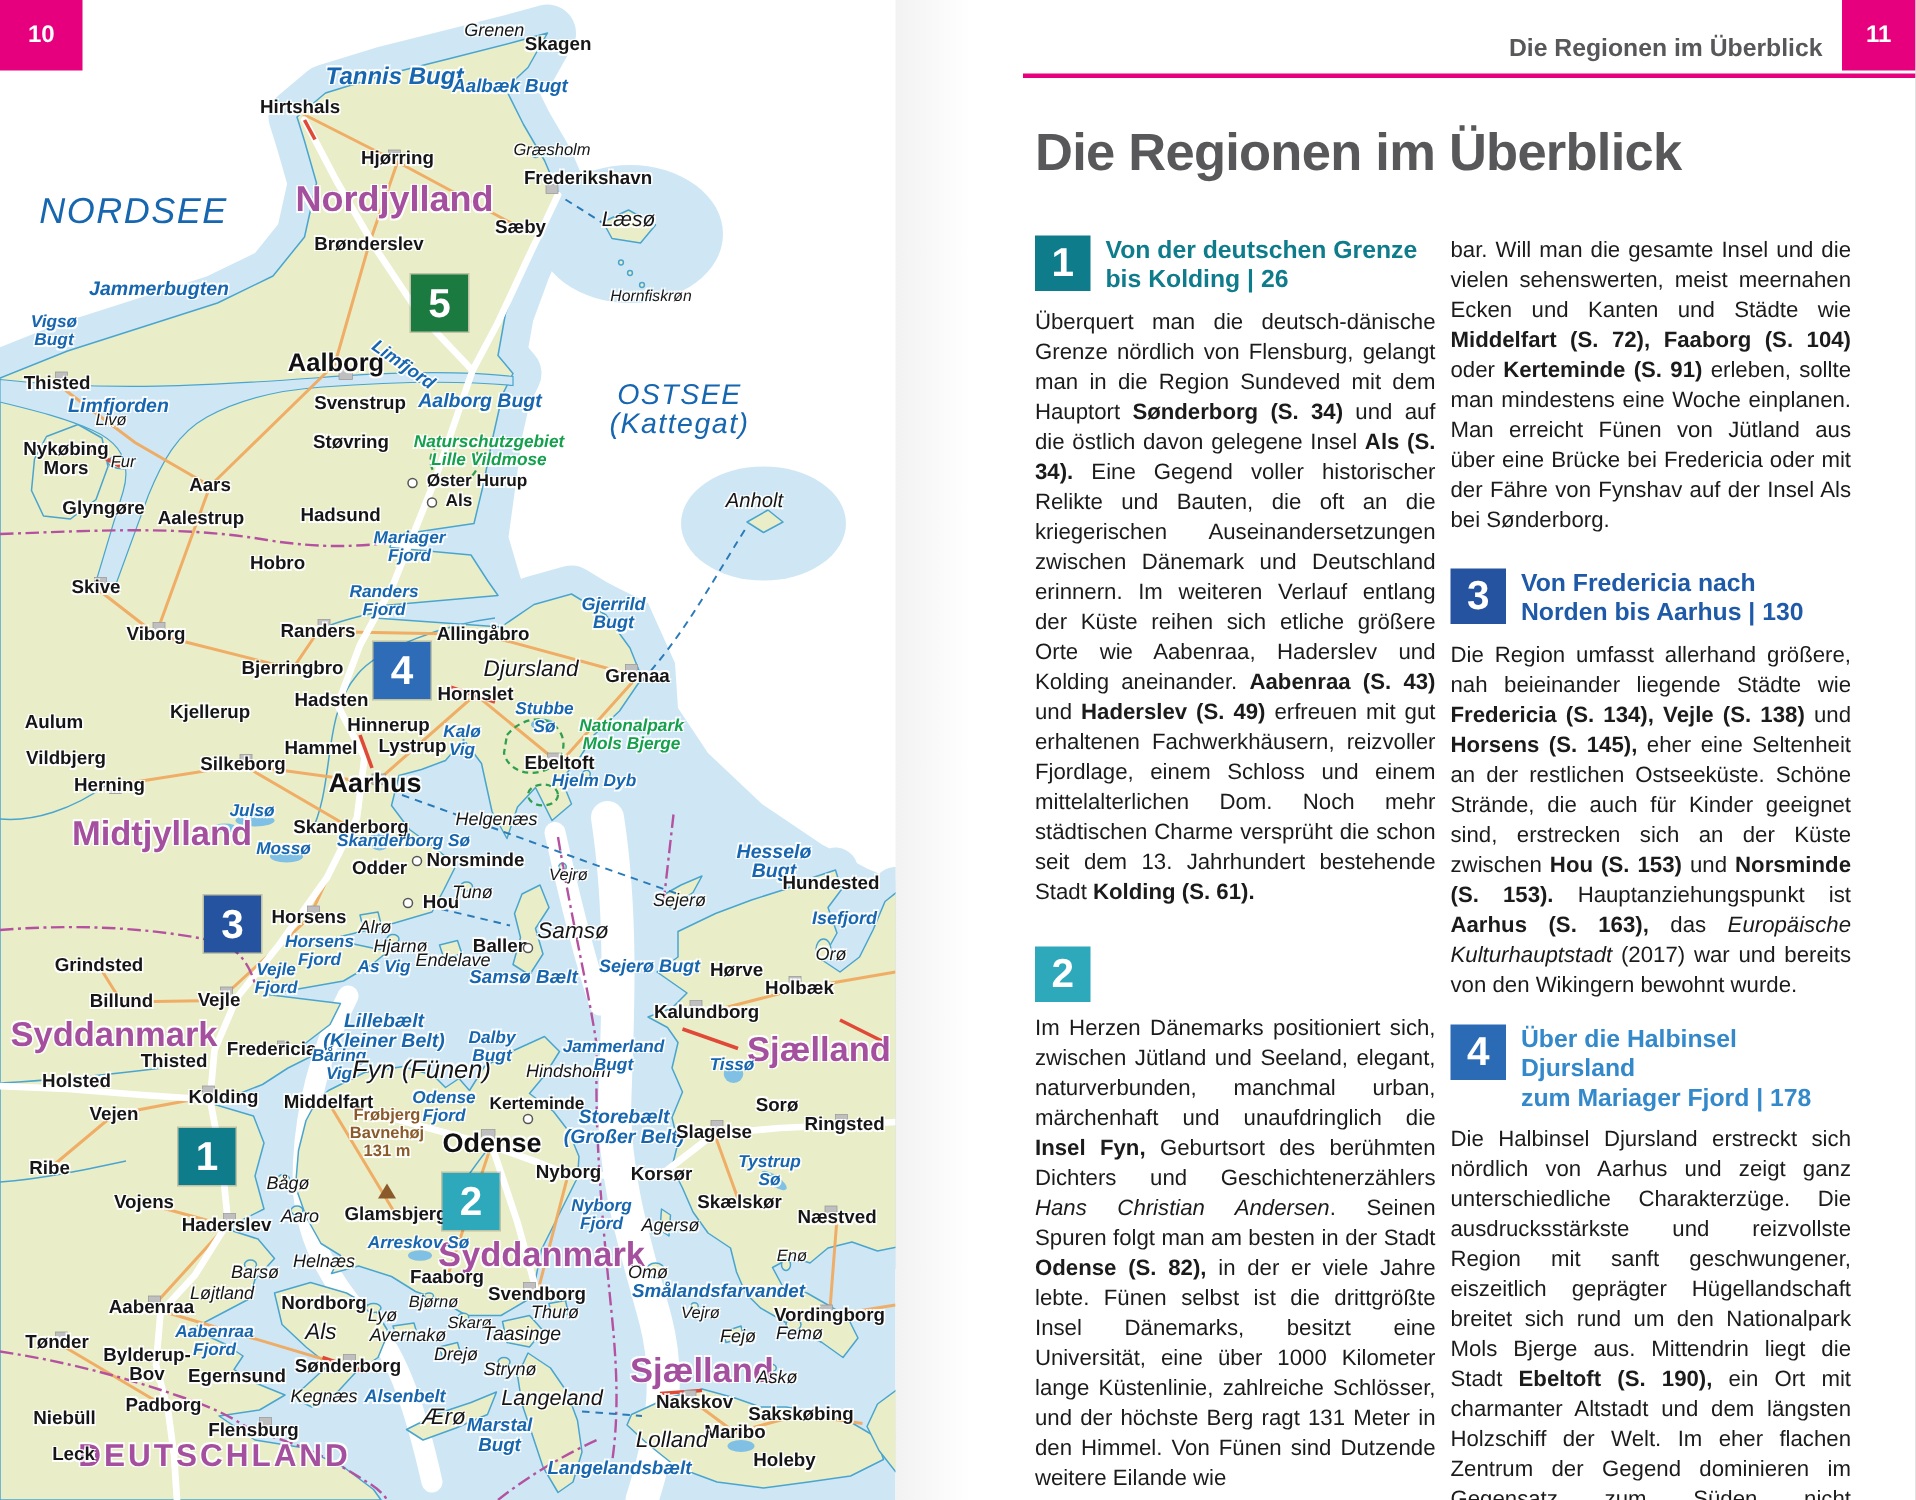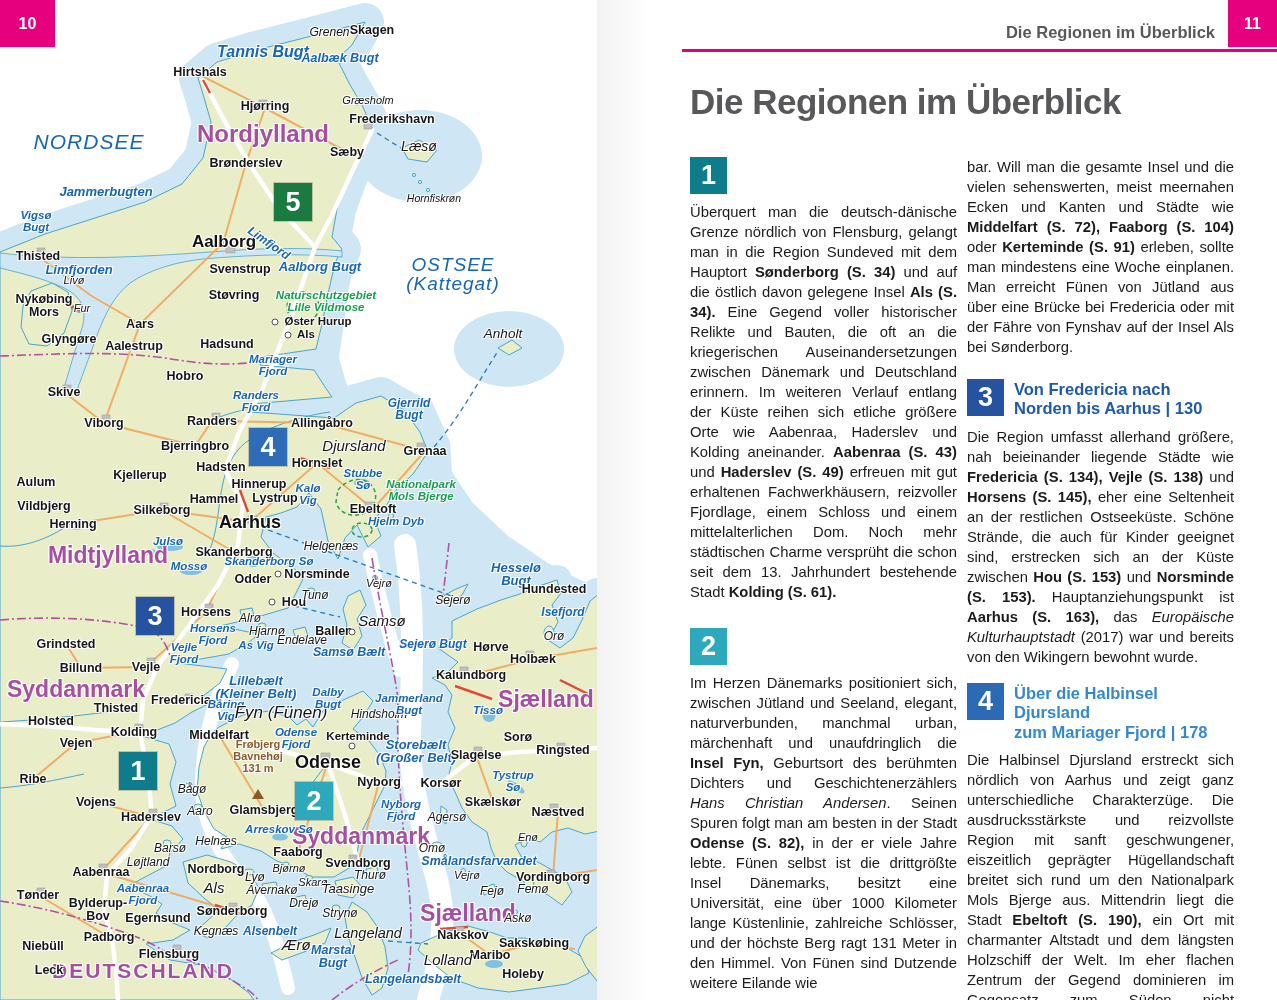--- a/index.html
+++ b/index.html
@@ -252,32 +252,32 @@
         <rect x="417" y="443" width="8" height="6"></rect>
           <rect x="365" y="502" width="8" height="6"></rect>
         <rect x="73" y="523" width="8" height="6"></rect>
           <rect x="37" y="888" width="8" height="6"></rect>
         <rect x="557" y="743" width="8" height="6"></rect>
           <rect x="547" y="870" width="8" height="6"></rect>
       </g>
     </svg>
 
     <div id="map-labels">
-        <div class="map-label lbl-sea" style="left: 89px; top: 142px; font-size: 21px;">NORDSEE</div>
+        <div class="map-label lbl-sea" style="left: 89px; top: 142px; font-size: 24px;">NORDSEE</div>
         <div class="map-label lbl-sea" style="left: 453px; top: 274px; font-size: 19px;">OSTSEE
 (Kattegat)</div>
         <div class="map-label lbl-region" style="left: 263px; top: 134px; font-size: 24px;">Nordjylland</div>
         <div class="map-label lbl-region" style="left: 108px; top: 556px;">Midtjylland</div>
         <div class="map-label lbl-region" style="left: 76px; top: 690px;">Syddanmark</div>
         <div class="map-label lbl-region" style="left: 361px; top: 837px;">Syddanmark</div>
         <div class="map-label lbl-region" style="left: 546px; top: 700px;">Sjælland</div>
         <div class="map-label lbl-region" style="left: 468px; top: 914px;">Sjælland</div>
         <div class="map-label lbl-region" style="left: 143px; top: 971px; font-size: 21px; letter-spacing: 2px;">DEUTSCHLAND</div>
         <div class="map-label lbl-city" style="left: 372px; top: 30px;">Skagen</div>
-        <div class="map-label lbl-island" style="left: 318px; top: 32px; padding-left: 23px;">Grenen</div>
+        <div class="map-label lbl-island" style="left: 318px; top: 20px; padding-left: 23px;">Grenen</div>
         <div class="map-label lbl-city" style="left: 200px; top: 72px;">Hirtshals</div>
         <div class="map-label lbl-water" style="left: 263px; top: 52px; font-size: 16px; font-style: italic;">Tannis Bugt</div>
         <div class="map-label lbl-water" style="left: 340px; top: 58px; font-size: 12.5px;">Aalbæk Bugt</div>
         <div class="map-label lbl-city" style="left: 265px; top: 106px;">Hjørring</div>
         <div class="map-label lbl-island" style="left: 368px; top: 101px; font-size: 11px;">Græsholm</div>
         <div class="map-label lbl-city" style="left: 392px; top: 119px;">Frederikshavn</div>
         <div class="map-label lbl-city" style="left: 347px; top: 152px;">Sæby</div>
         <div class="map-label lbl-island" style="left: 419px; top: 146px; font-size: 14px;">Læsø</div>
         <div class="map-label lbl-island" style="left: 434px; top: 198px; font-size: 10.5px;">Hornfiskrøn</div>
         <div class="map-label lbl-city" style="left: 246px; top: 163px;">Brønderslev</div>
@@ -360,21 +360,21 @@
         <div class="map-label lbl-water" style="left: 184px; top: 654px;">Vejle
 Fjord</div>
         <div class="map-label lbl-city" style="left: 146px; top: 667px;">Vejle</div>
         <div class="map-label lbl-city" style="left: 81px; top: 668px;">Billund</div>
         <div class="map-label lbl-city" style="left: 66px; top: 644px;">Grindsted</div>
         <div class="map-label lbl-city" style="left: 51px; top: 721px;">Holsted</div>
         <div class="map-label lbl-city" style="left: 76px; top: 743px;">Vejen</div>
         <div class="map-label lbl-city" style="left: 33px; top: 779px;">Ribe</div>
         <div class="map-label lbl-city" style="left: 116px; top: 708px;">Thisted</div>
         <div class="map-label lbl-city" style="left: 181px; top: 700px;">Fredericia</div>
-        <div class="map-label lbl-city" style="left: 134px; top: 732px;">Kolding</div>
+        <div class="map-label lbl-city" style="left: 149px; top: 732px;">Kolding</div>
         <div class="map-label lbl-city" style="left: 96px; top: 802px;">Vojens</div>
         <div class="map-label lbl-city" style="left: 151px; top: 817px;">Haderslev</div>
         <div class="map-label lbl-city" style="left: 219px; top: 735px;">Middelfart</div>
         <div class="map-label lbl-water" style="left: 256px; top: 687px; font-size: 13px;">Lillebælt
 (Kleiner Belt)</div>
         <div class="map-label lbl-water" style="left: 226px; top: 711px;">Båring
 Vig</div>
         <div class="map-label lbl-island" style="left: 281px; top: 713px; font-size: 17px;">Fyn (Fünen)</div>
         <div class="map-label lbl-water" style="left: 296px; top: 739px;">Odense
 Fjord</div>
@@ -491,20 +491,22 @@
     <div class="pink-rule"></div>
     <div class="page-badge badge-right">
       <span>11</span>
     </div>
 
     <h1 class="page-title">Die Regionen im Überblick</h1>
 
     <div class="col col1">
       <div class="sec">
         <div class="sec-num" style="background: rgb(15, 124, 140);">1</div>
+        <div class="sec-title" style="color: rgb(15, 124, 140);">Von der deutschen Grenze
+bis Kolding | 26</div>
       </div>
       <p class="para"><span>Überquert man die deutsch-dänische Grenze nördlich von Flensburg, gelangt man in die Region Sundeved mit dem Hauptort </span><span style="font-weight: bold;">Sønderborg (S. 34)</span><span> und auf die östlich davon gelegene Insel </span><span style="font-weight: bold;">Als (S. 34).</span><span> Eine Gegend voller historischer Relikte und Bauten, die oft an die kriegerischen Auseinandersetzungen zwischen Dänemark und Deutschland erinnern. Im weiteren Verlauf entlang der Küste reihen sich etliche größere Orte wie Aabenraa, Haderslev und Kolding aneinander. </span><span style="font-weight: bold;">Aabenraa (S. 43)</span><span> und </span><span style="font-weight: bold;">Haderslev (S. 49)</span><span> erfreuen mit gut erhaltenen Fachwerkhäusern, reizvoller Fjordlage, einem Schloss und einem mittelalterlichen Dom. Noch mehr städtischen Charme versprüht die schon seit dem 13. Jahrhundert bestehende Stadt </span><span style="font-weight: bold;">Kolding (S. 61).</span></p>
 
       <div class="sec mt26">
         <div class="sec-num" style="background: rgb(45, 169, 187);">2</div>
       </div>
       <p class="para"><span>Im Herzen Dänemarks positioniert sich, zwischen Jütland und Seeland, elegant, naturverbunden, manchmal urban, märchenhaft und unaufdringlich die </span><span style="font-weight: bold;">Insel Fyn,</span><span> Geburtsort des berühmten Dichters und Geschichtenerzählers </span><span style="font-style: italic;">Hans Christian Andersen</span><span>. Seinen Spuren folgt man am besten in der Stadt </span><span style="font-weight: bold;">Odense (S. 82),</span><span> in der er viele Jahre lebte. Fünen selbst ist die drittgrößte Insel Dänemarks, besitzt eine Universität, eine über 1000 Kilometer lange Küstenlinie, zahlreiche Schlösser, und der höchste Berg ragt 131 Meter in den Himmel. Von Fünen sind Dutzende weitere Eilande wie </span></p>
     </div>
 
     <div class="col col2">

